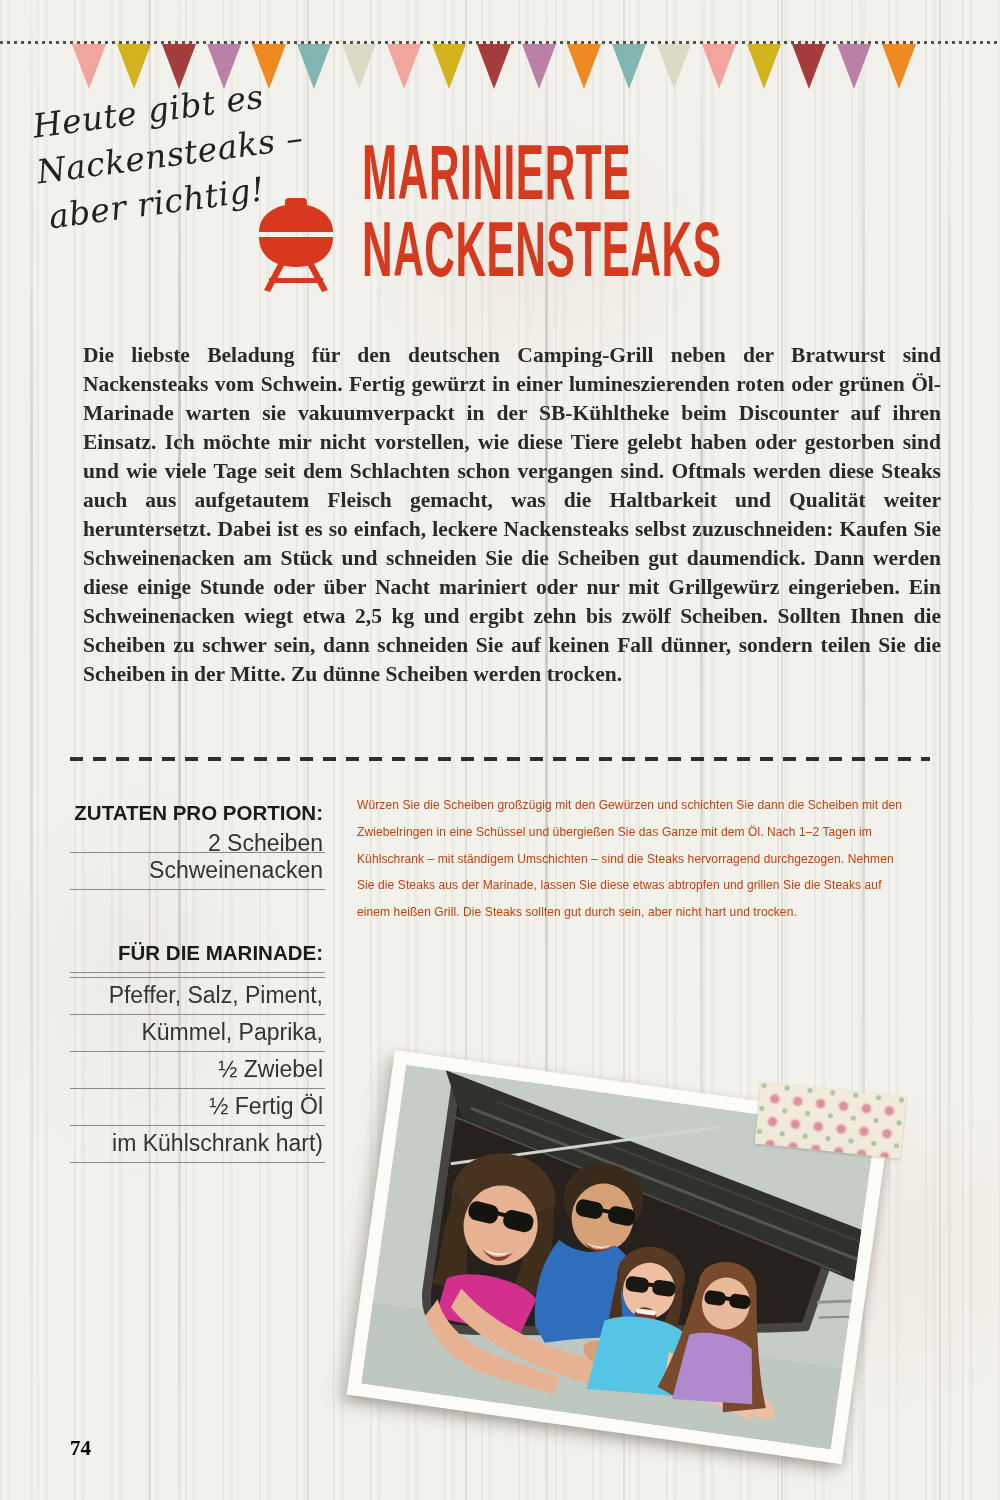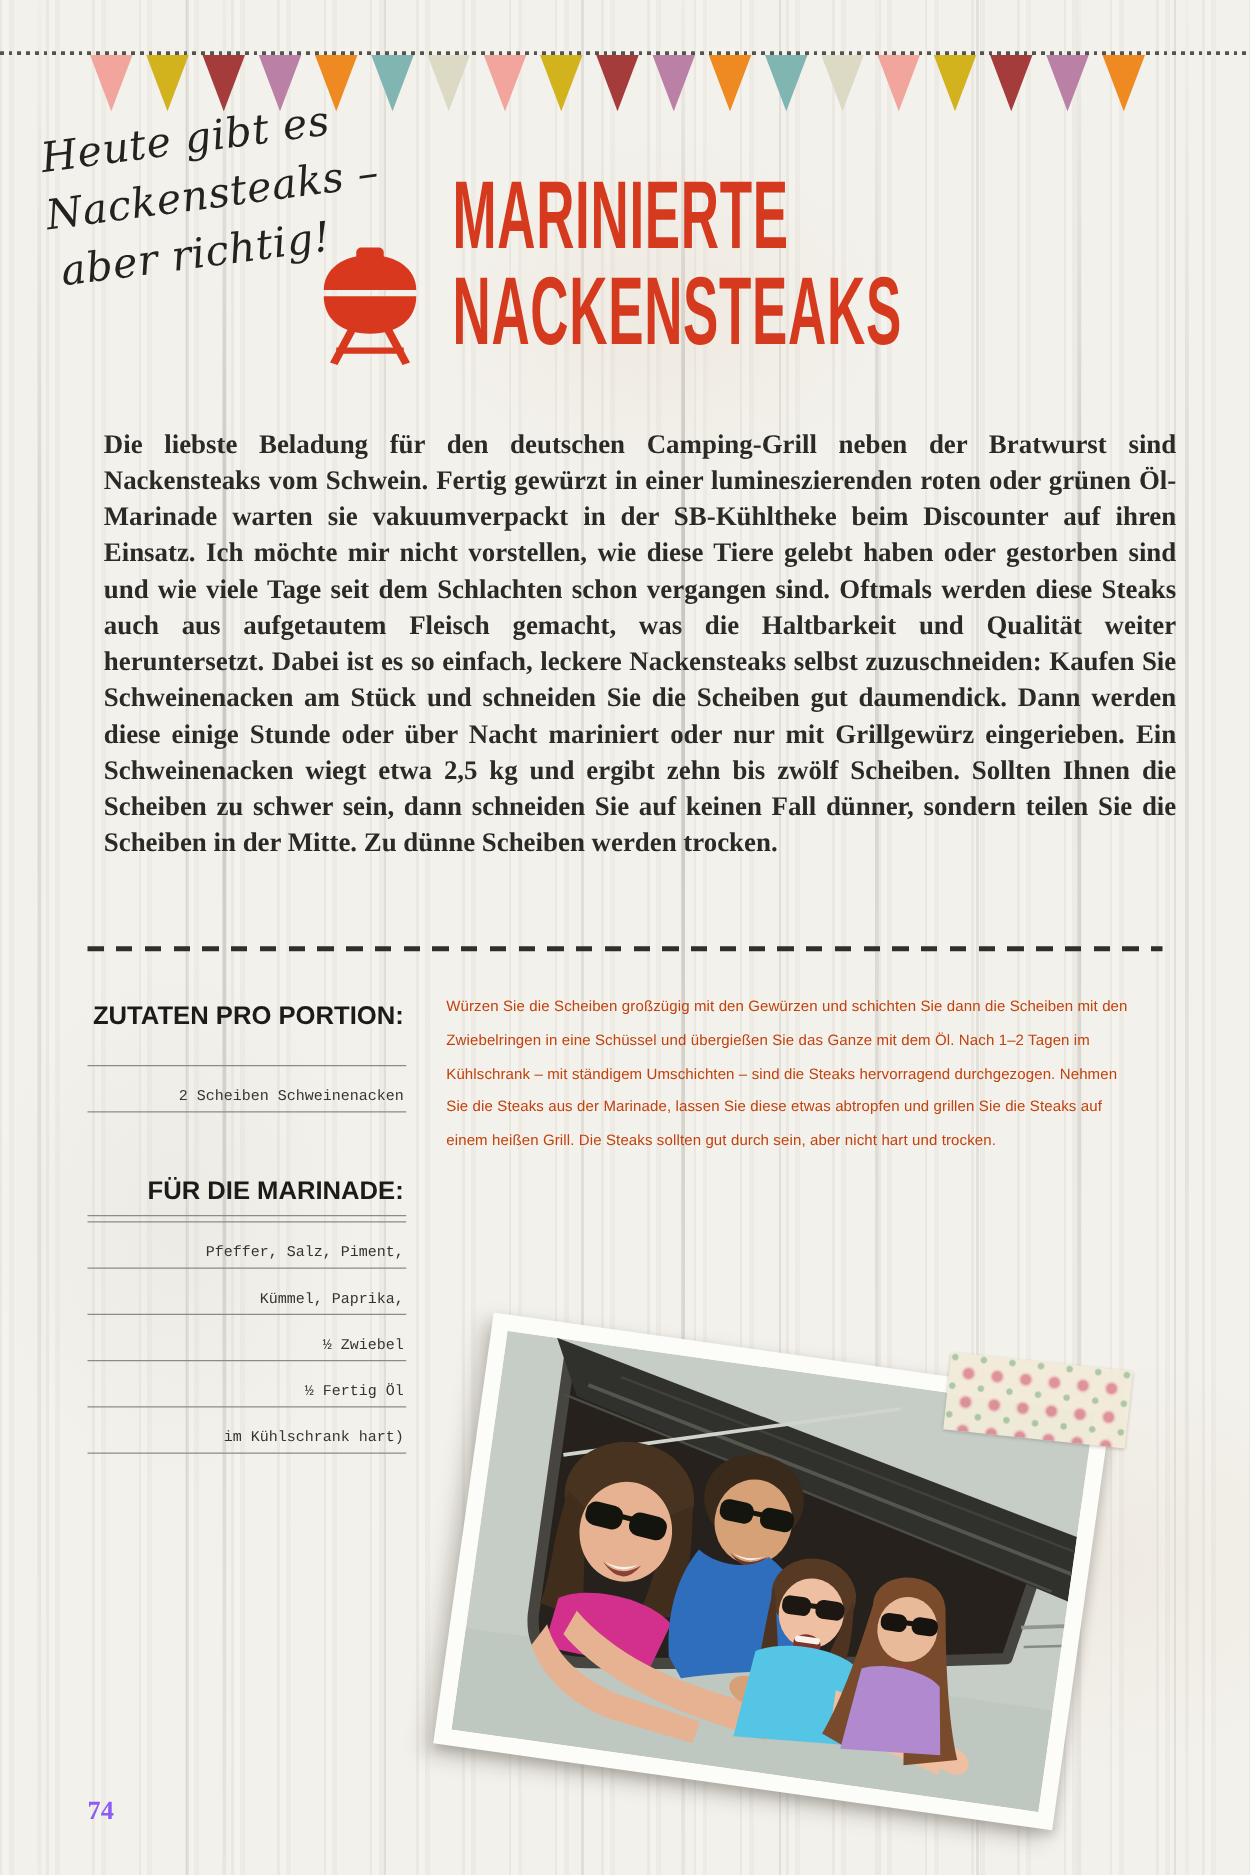--- a/index.html
+++ b/index.html
@@ -43,40 +43,40 @@
 
   .divider{position:absolute;left:70px;top:757px;width:860px;height:4px;
     background:repeating-linear-gradient(90deg,#302f2b 0 13px, transparent 13px 23px);}
 
   .ingredients{position:absolute;left:70px;top:790px;width:255px;text-align:right;color:#2a2926;}
   .ing-h{margin:0;font-size:20.5px;font-weight:bold;color:#1c1b19;line-height:26px;
     padding:10px 2px 26px 0;border-bottom:1.5px solid #8d8b85;}
   .ing-h.marinade{margin-top:42px;border-bottom:none;padding:8px 2px 6px 0;}
   .dblrule{height:4px;border-top:1.5px solid #8d8b85;border-bottom:1.5px solid #8d8b85;}
   .ing-row{height:31px;padding:0 2px 5px 0;border-bottom:1.5px solid #8d8b85;
-    display:flex;align-items:flex-end;justify-content:flex-end;font-size:12px;color:#36342f;font-family:Liberation Mono, monospace;}
+    display:flex;align-items:flex-end;justify-content:flex-end;font-size:23px;color:#36342f;}
 
   .steps{position:absolute;left:357px;top:792px;width:556px;
     font-size:12px;line-height:26.8px;color:#c2410c;letter-spacing:.1px;}
 
   .photo{position:absolute;left:395px;top:1050px;width:474px;height:322px;padding:13px;
     background:#fcfcf9;transform:rotate(8deg);transform-origin:0 0;
     box-shadow:-6px 8px 16px rgba(110,104,94,.40), 3px 4px 8px rgba(60,55,48,.18);}
   .photo svg{display:block;width:474px;height:322px;}
   .tape{position:absolute;left:368px;top:-22px;width:146px;height:62px;transform:rotate(-2deg);
     background-color:#f2ebd9;
     background-image:
       radial-gradient(circle, #dd8f95 3.5px, rgba(240,198,200,.8) 5px, transparent 6.5px),
       radial-gradient(circle, #a9c6a2 2.2px, transparent 3px);
     background-size:23px 23px, 23px 23px;
     background-position:4px 4px, 15px 15px;
     box-shadow:0 1px 3px rgba(80,75,65,.30);opacity:.95;}
 
   .pageno{position:absolute;left:70px;top:1436px;font-family:"Liberation Serif",serif;
-    font-weight:bold;font-size:21px;color:#8b5cf6;}
+    font-weight:bold;font-size:21px;color:#000000;}
 </style>
 </head>
 <body>
 
 <div class="page">
   <div class="seam s1"></div>
   <div class="seam s2"></div>
   <div class="seam s3"></div>
   <div class="seam s4"></div>
   <div class="seam s5"></div>

